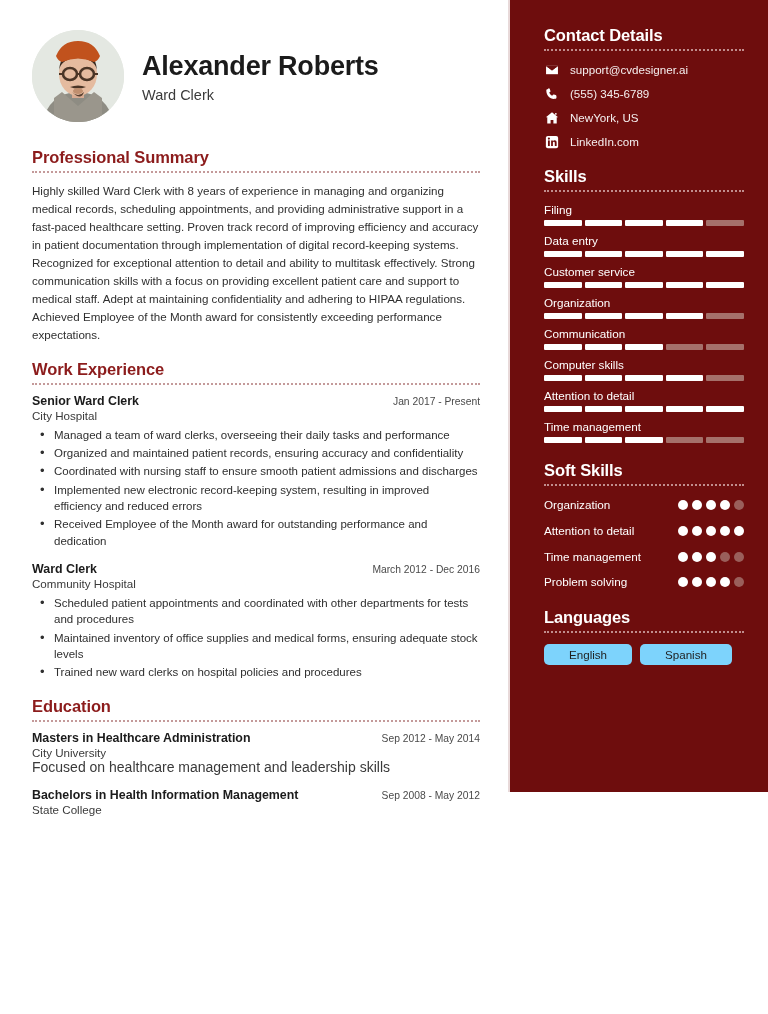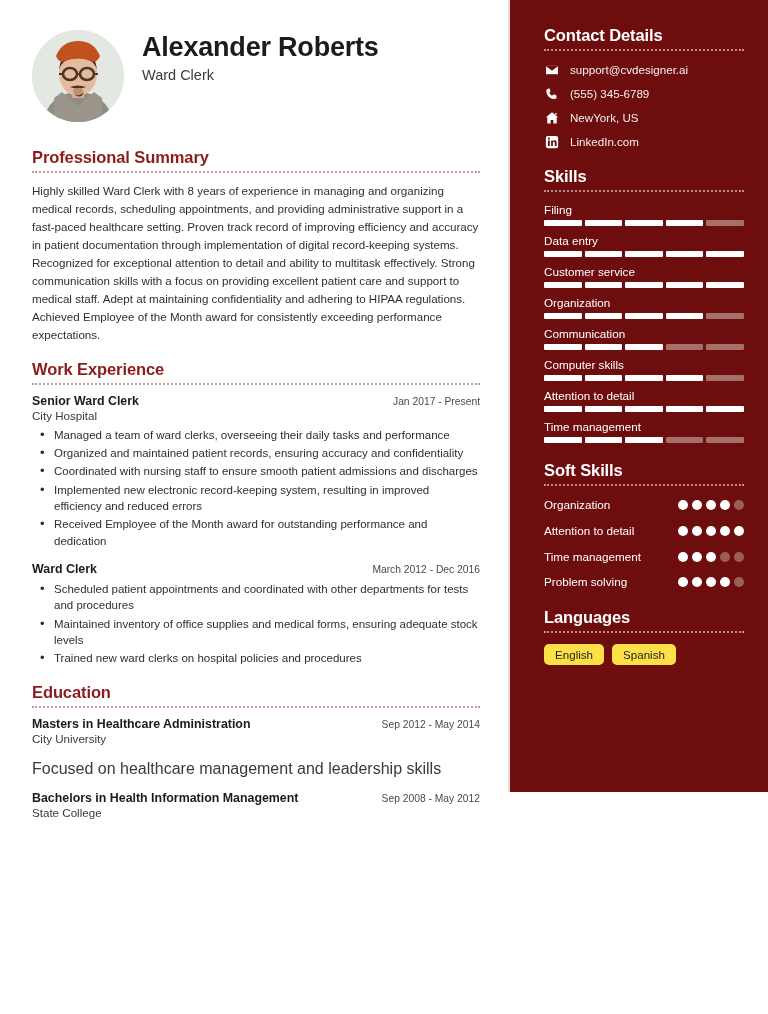--- a/index.html
+++ b/index.html
@@ -12,21 +12,21 @@
   .page { position: relative; width: 768px; height: 1014px; display: flex; background:#fff; }
 
   
   .main {
     width: 508px; height: 1014px;
     padding: 30px 28px 0 32px;
     background: #ffffff;
     overflow: hidden;
   }
 
-  .header { display: flex; gap: 18px; margin-bottom: 26px; }
+  .header { display: flex; align-items: center; gap: 18px; margin-bottom: 26px; }
   .avatar {
     width: 92px; height: 92px; border-radius: 50%;
     overflow: hidden; flex: 0 0 92px;
     background: #e3e7e0;
     position: relative;
   }
   .avatar svg { display:block; width:100%; height:100%; }
   .identity { padding-top: 2px; }
   .name { font-size: 27px; font-weight: bold; color: #1b1b1b; letter-spacing: -0.2px; line-height: 1.15; }
   .role { font-size: 14.5px; color: #3b3b3b; margin-top: 4px; }
@@ -43,21 +43,21 @@
 
   .summary {
     font-size: 11.6px; line-height: 1.55; color: #2f2f2f; text-align: left;
   }
 
   .entry { margin-bottom: 5px; }
   .entry-head { display: flex; justify-content: space-between; align-items: baseline; }
   .entry-title { font-size: 12.4px; font-weight: bold; color: #1b1b1b; }
   .entry-date { font-size: 10.3px; color: #4a4a4a; white-space: nowrap; padding-left: 10px; }
   .entry-org { font-size: 11.6px; color: #3a3a3a; margin-top: 1px; }
-  .entry-note { font-size: 16px; color: #3a3a3a; margin-top: 15px; }
+  .entry-note { font-size: 14px; color: #3a3a3a; margin-top: 0; }
 
   ul.bullets { list-style: none; margin: 5px 0 0 0; padding: 0; }
   ul.bullets li {
     position: relative; padding-left: 22px; margin-bottom: 2px;
     font-size: 11.5px; line-height: 1.42; color: #2f2f2f;
   }
   ul.bullets li::before {
     content: "•"; position: absolute; left: 8px; top: -1px;
     color: #2f2f2f; font-size: 13px;
   }
@@ -92,22 +92,22 @@
   .seg.on { background: #ffffff; }
 
   .soft-row { display: flex; align-items: flex-start; justify-content: space-between; gap: 8px; margin-bottom: 10px; }
   .soft-label { font-size: 11.7px; color: #ffffff; line-height: 1.35; max-width: 108px; }
   .dots { display: flex; gap: 4px; padding-top: 3px; flex: 0 0 auto; }
   .dot { width: 10px; height: 10px; border-radius: 50%; background: #9a5f5b; }
   .dot.on { background: #ffffff; }
 
   .lang-wrap { display: flex; flex-wrap: wrap; gap: 8px; }
   .lang-pill {
-    background: #fde047; color: #1f1f1f;
-    font-size: 11.6px; padding: 4px 11px; border-radius: 5px;
+    background: #7dd3fc; color: #1f1f1f;
+    font-size: 11.6px; padding: 4px 25px; border-radius: 5px;
   }
 </style>
 </head>
 <body>
 
 <div class="page">
 
   <div class="main">
 
     <div class="header">
@@ -159,20 +159,21 @@
           <li>Implemented new electronic record-keeping system, resulting in improved efficiency and reduced errors</li>
           <li>Received Employee of the Month award for outstanding performance and dedication</li>
         </ul>
       </div>
 
       <div class="entry">
         <div class="entry-head">
           <span class="entry-title">Ward Clerk</span>
           <span class="entry-date">March 2012 - Dec 2016</span>
         </div>
+        <div class="entry-org">Community Hospital</div>
         <ul class="bullets">
           <li>Scheduled patient appointments and coordinated with other departments for tests and procedures</li>
           <li>Maintained inventory of office supplies and medical forms, ensuring adequate stock levels</li>
           <li>Trained new ward clerks on hospital policies and procedures</li>
         </ul>
       </div>
     </div>
 
     <div class="section">
       <div class="sec-title">Education</div>

